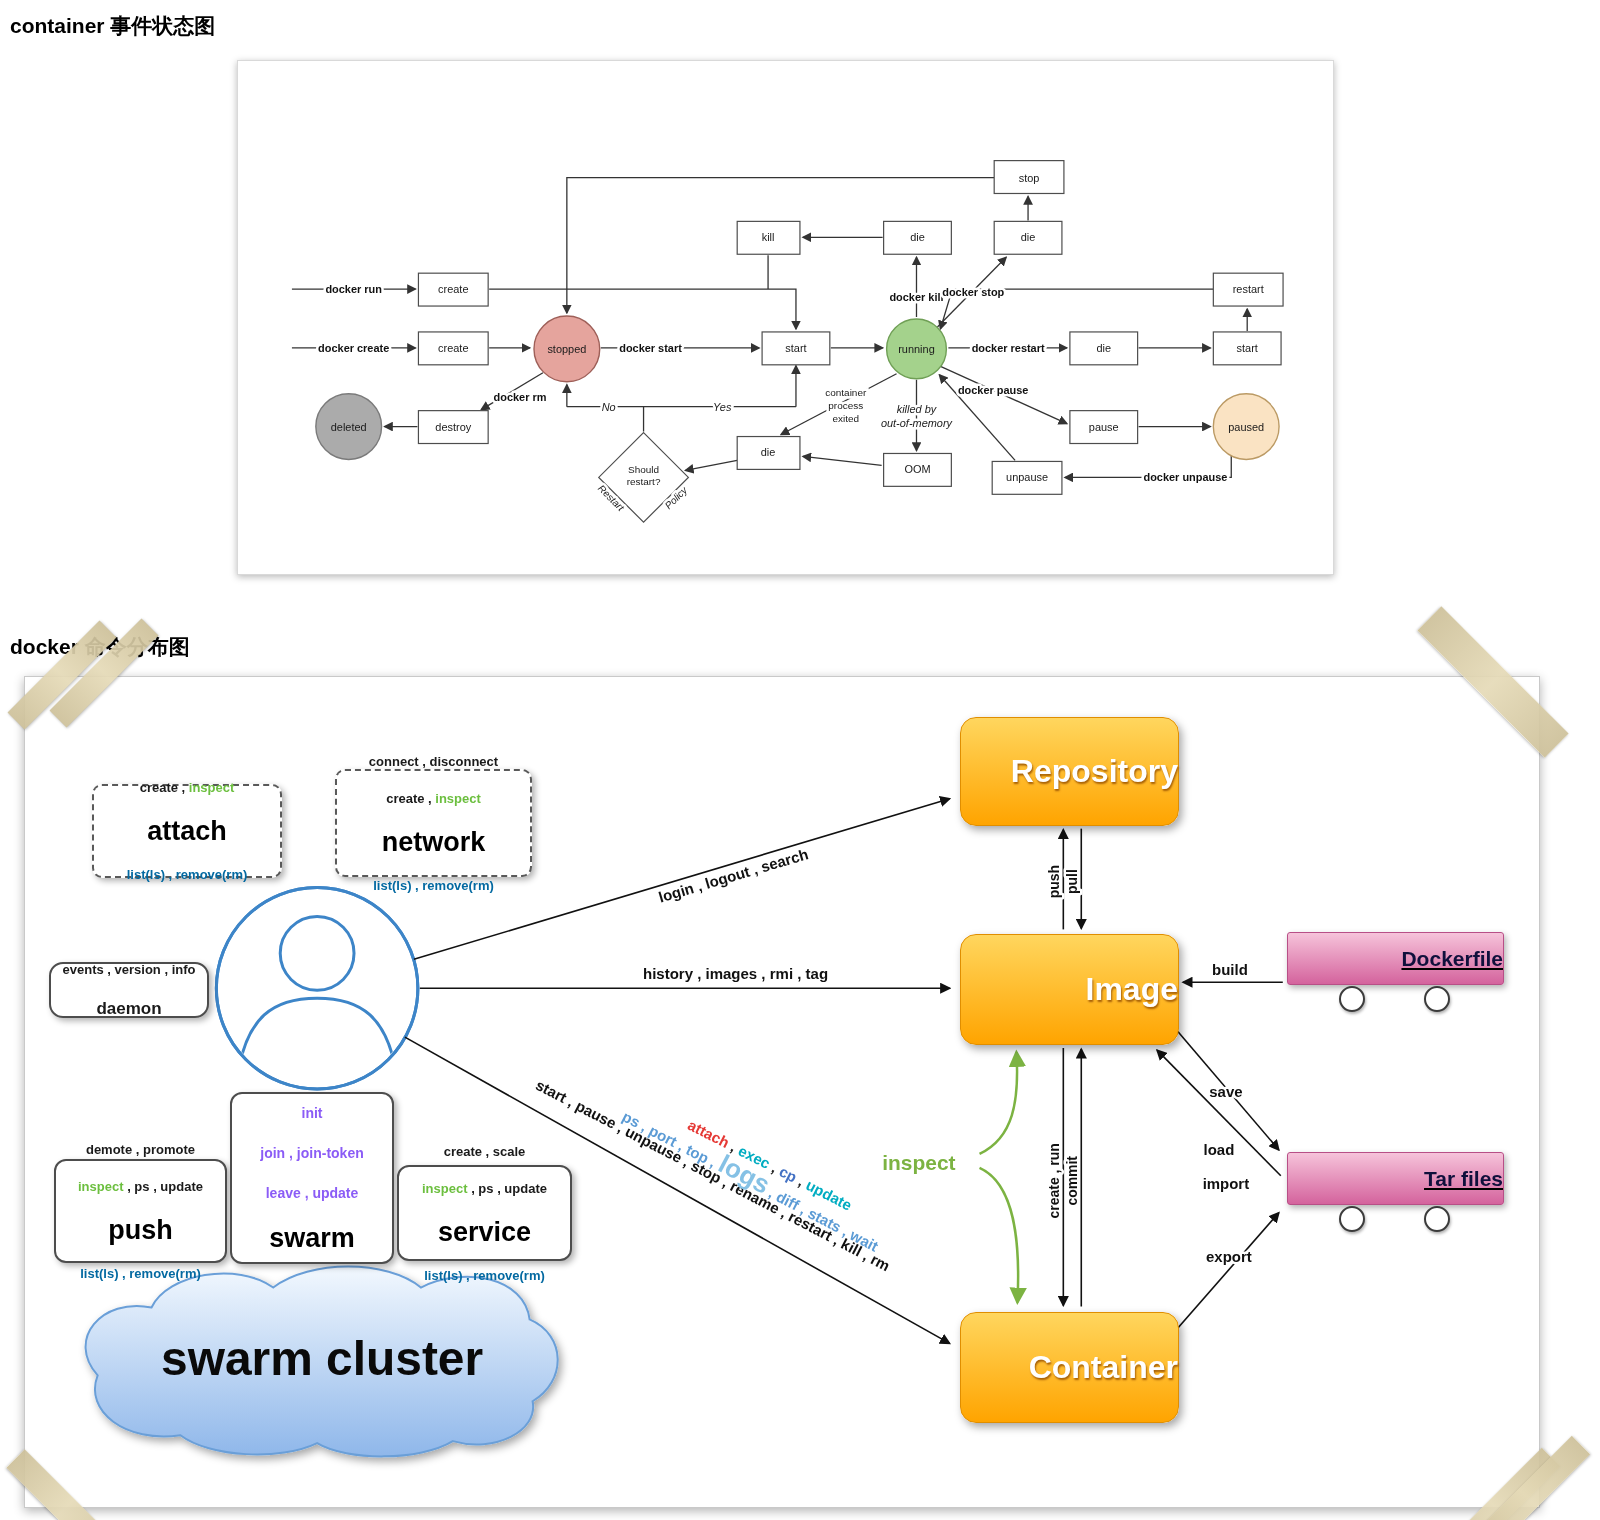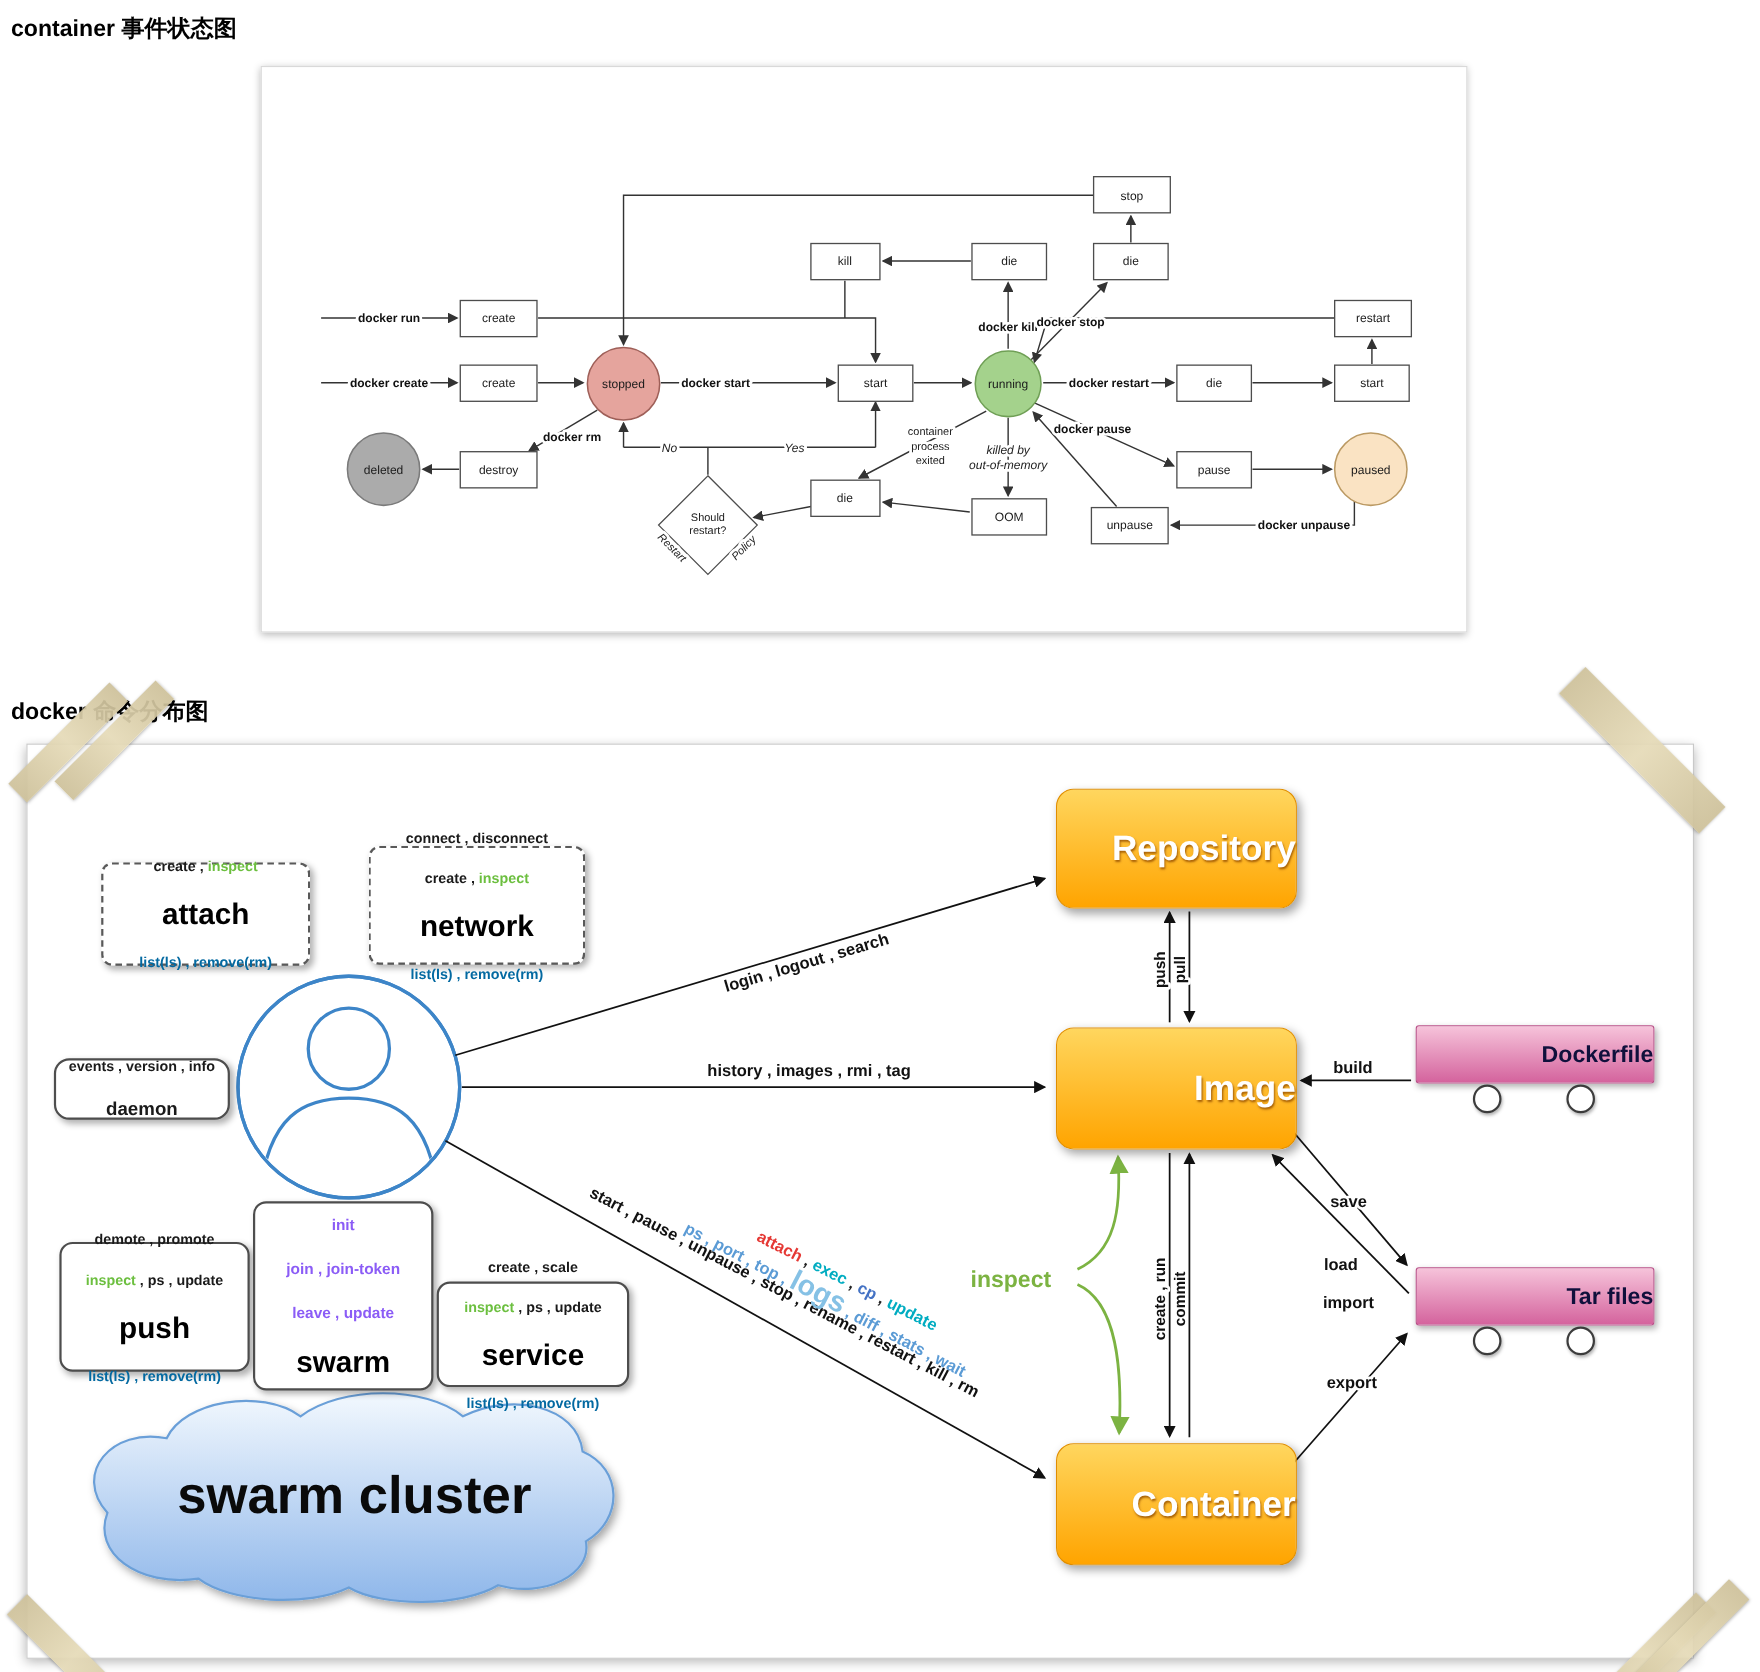--- a/index.html
+++ b/index.html
@@ -41,21 +41,21 @@
   .dname { font-size:17px; font-weight:bold; color:#1a1a1a; line-height:24px; }
   .green { color:#6cbf3f; }
   .grayl { color:#0369a1; }
 
   .entity { position:absolute; display:flex; align-items:center; justify-content:flex-end; }
   .orange { background:linear-gradient(#ffd65e,#ffa400); border:1px solid #e08e00;
     border-radius:16px; box-shadow:3px 4px 9px rgba(0,0,0,.35); }
   .orange .ename { font-size:32px; font-weight:bold; color:#fff;
     text-shadow:1px 2px 2px rgba(150,80,0,.85); }
   .pink { background:linear-gradient(#f6c3da,#d4639d); border:1px solid #b84f87;
-    border-radius:3px; box-shadow:2px 3px 6px rgba(0,0,0,.3); }
+    border-radius:3px; box-shadow:2px 3px 6px rgba(0,0,0,.3);text-decoration:underline; }
   .pink .ename { font-size:21px; font-weight:bold; color:#10103c; }
   .wheel { position:absolute; width:26px; height:26px; border-radius:50%;
     background:#fff; border:2px solid #3c3c3c; box-shadow:1px 2px 3px rgba(0,0,0,.3); }
 
   .rlabel { position:absolute; white-space:nowrap; font-weight:bold; font-size:15px;
     color:#111; transform-origin:0 50%; }
   .blue1 { color:#5b9bd5; }
   .logs  { color:#85c1e5; font-size:26px; }
   .red   { color:#e53935; }
   .teal  { color:#00acc1; }
@@ -307,21 +307,21 @@
     <div class="cmd"><span>create , </span><span class="green">inspect</span></div>
     <div class="gname">network</div>
     <div class="cmd grayl">list(ls) , remove(rm)</div>
   </div>
 
   <div class="gbox solid" style="left:24px;top:285px;width:160px;height:56px;border-radius:14px">
     <div class="cmd">events , version , info</div>
     <div class="dname">daemon</div>
   </div>
 
-  <div class="gbox solid" style="left:29px;top:452px;width:173px;height:118px">
+  <div class="gbox solid" style="left:29px;top:482px;width:173px;height:104px">
     <div class="cmd">demote , promote</div>
     <div class="cmd"><span class="green">inspect</span><span> , ps , update</span></div>
     <div class="gname">push</div>
     <div class="cmd grayl">list(ls) , remove(rm)</div>
   </div>
 
   <div class="gbox solid" style="left:205px;top:415px;width:164px;height:172px">
     <div class="cmd2">init</div>
     <div class="cmd2">join , join-token</div>
     <div class="cmd2">leave , update</div>

